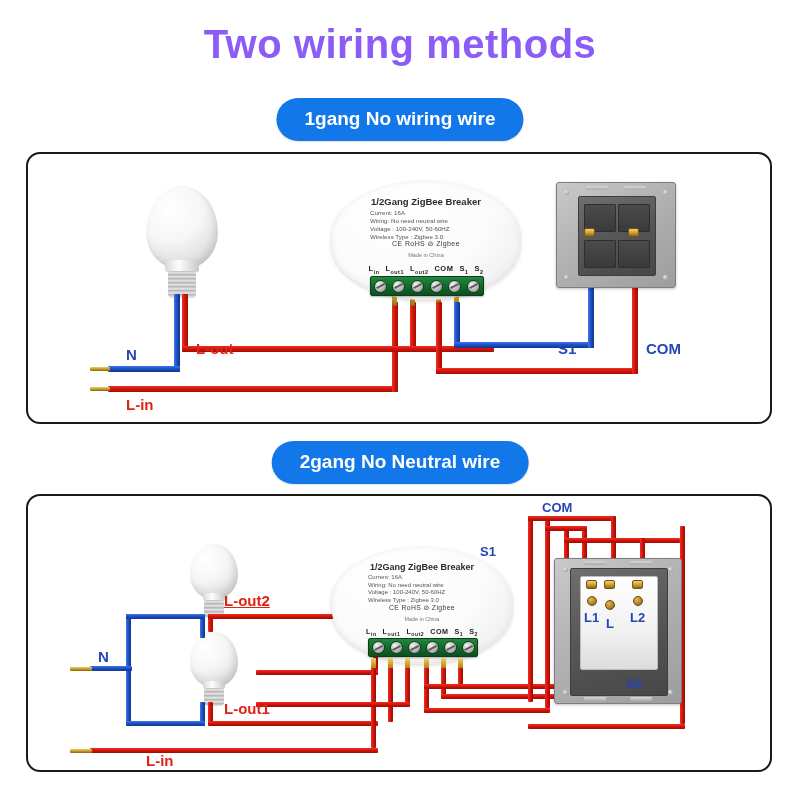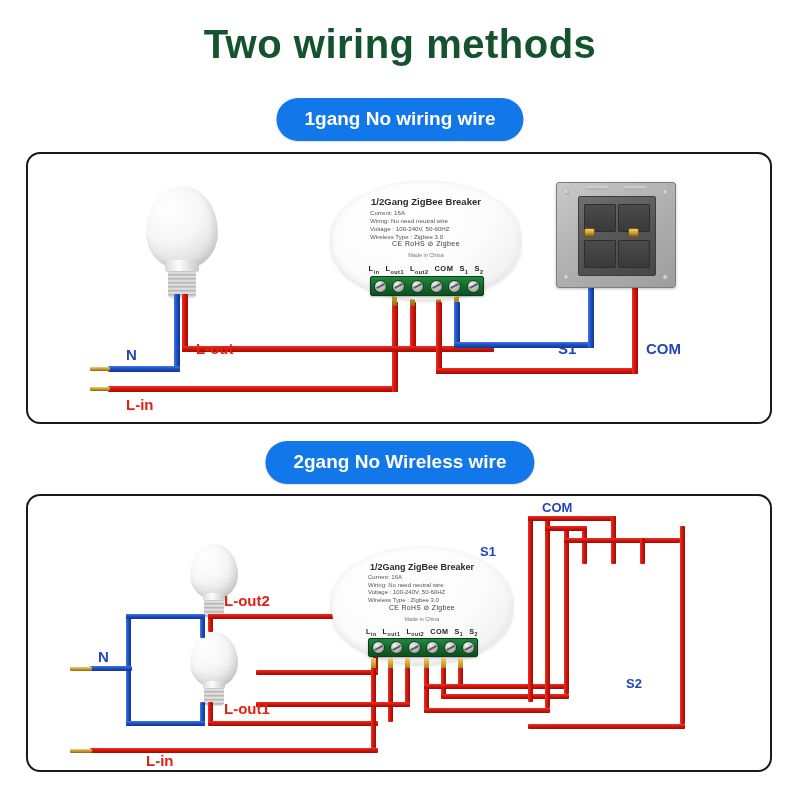--- a/index.html
+++ b/index.html
@@ -17,21 +17,21 @@
 
   
   .page-title {
     position: absolute;
     top: 22px;
     left: 0;
     width: 800px;
     text-align: center;
     font-size: 40px;
     font-weight: bold;
-    color: #14532d;
+    color: #8b5cf6;
     letter-spacing: 0.5px;
   }
 
   
   .pill {
     position: absolute;
     left: 50%;
     transform: translateX(-50%);
     background: #1277e8;
     color: #ffffff;
@@ -347,21 +347,21 @@
 
     <div class="wlabel blue" style="left:98px; top:192px;">N</div>
     <div class="wlabel red" style="left:168px; top:186px;">L-out</div>
     <div class="wlabel red" style="left:98px; top:242px;">L-in</div>
     <div class="wlabel blue" style="left:530px; top:186px;">S1</div>
     <div class="wlabel blue" style="left:618px; top:186px;">COM</div>
 
   </div>
 </div>
 
-<div class="pill" id="pill-2">2gang No Wireless wire</div>
+<div class="pill" id="pill-2">2gang No Neutral wire</div>
 
 <div class="frame" id="frame-2">
   <div class="stage">
 
     <div class="bulb" style="left:162px; top:48px; width:48px; height:74px;">
       <div class="glass"></div>
       <div class="neck"></div>
       <div class="base"></div>
     </div>
 
@@ -440,23 +440,46 @@
 
     <div class="wire red" style="left:500px; top:20px; width:88px; height:5px;"></div>
     <div class="wire redv" style="left:583px; top:20px; width:5px; height:48px;"></div>
     <div class="wire redv" style="left:554px; top:30px; width:5px; height:38px;"></div>
     <div class="wire red" style="left:517px; top:30px; width:42px; height:5px;"></div>
     <div class="wire red" style="left:536px; top:42px; width:116px; height:5px;"></div>
     <div class="wire redv" style="left:612px; top:42px; width:5px; height:26px;"></div>
 
     <div class="wire red" style="left:500px; top:228px; width:157px; height:5px;"></div>
 
+    <div class="plate" style="left:526px; top:62px; width:128px; height:146px;">
+      <div class="outer"></div>
+      <div class="corner" style="left:9px; top:9px;"></div>
+      <div class="corner" style="right:9px; top:9px;"></div>
+      <div class="corner" style="left:9px; bottom:9px;"></div>
+      <div class="corner" style="right:9px; bottom:9px;"></div>
+      <div class="inner" style="left:16px; top:10px; width:96px; height:126px;"></div>
+      <div class="mech" style="left:26px; top:18px; width:76px; height:92px;"></div>
+      <div class="clamp" style="left:32px; top:22px;"></div>
+      <div class="clamp" style="left:50px; top:22px;"></div>
+      <div class="clamp" style="left:78px; top:22px;"></div>
+      <div class="brass" style="left:33px; top:38px;"></div>
+      <div class="brass" style="left:51px; top:42px;"></div>
+      <div class="brass" style="left:79px; top:38px;"></div>
+      <div class="slot" style="left:30px; top:3px; width:22px; height:4px;"></div>
+      <div class="slot" style="left:76px; top:3px; width:22px; height:4px;"></div>
+      <div class="slot" style="left:30px; bottom:3px; width:22px; height:4px;"></div>
+      <div class="slot" style="left:76px; bottom:3px; width:22px; height:4px;"></div>
+
+      <div class="plabel" style="left:30px; top:52px;">L1</div>
+      <div class="plabel" style="left:52px; top:58px;">L</div>
+      <div class="plabel" style="left:76px; top:52px;">L2</div>
+    </div>
 
     <div class="wlabel blue" style="left:70px; top:152px;">N</div>
-    <div class="wlabel red" style="left:196px; top:96px;">L-out2</div>
+    <div class="wlabel red" style="left:196px; top:96px;text-decoration:underline;">L-out2</div>
     <div class="wlabel red" style="left:196px; top:204px;">L-out1</div>
     <div class="wlabel red" style="left:118px; top:256px;">L-in</div>
     <div class="wlabel blue small" style="left:514px; top:4px;">COM</div>
     <div class="wlabel blue small" style="left:452px; top:48px;">S1</div>
     <div class="wlabel blue small" style="left:598px; top:180px;">S2</div>
 
   </div>
 </div>
 
 </body></html>

